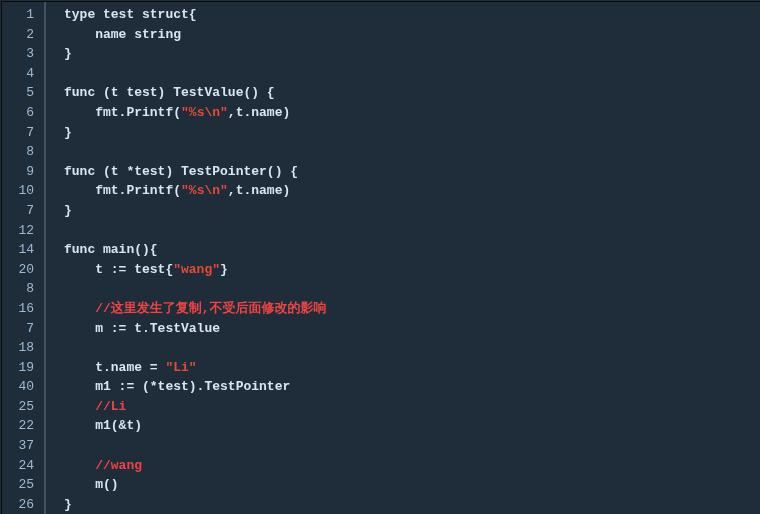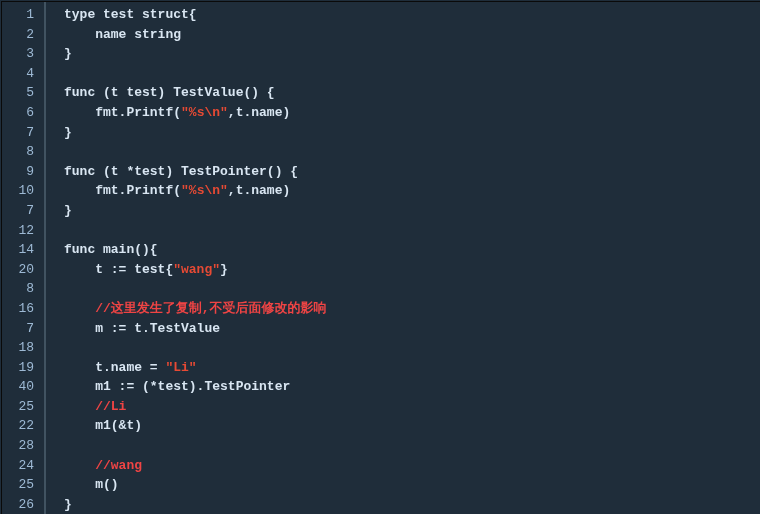--- a/index.html
+++ b/index.html
@@ -64,19 +64,19 @@
       <div class="ln">14</div>
       <div class="ln">20</div>
       <div class="ln">8</div>
       <div class="ln">16</div>
       <div class="ln">7</div>
       <div class="ln">18</div>
       <div class="ln">19</div>
       <div class="ln">40</div>
       <div class="ln">25</div>
       <div class="ln">22</div>
-      <div class="ln">28</div>
+      <div class="ln">37</div>
       <div class="ln">24</div>
       <div class="ln">25</div>
       <div class="ln">26</div>
     </div>
   <div class="code"><div class="cl"><span class="kw">type test struct{</span></div><div class="cl"><span class="kw">    name string</span></div><div class="cl"><span class="kw">}</span></div><div class="cl">&nbsp;</div><div class="cl"><span class="kw">func (t test) TestValue() {</span></div><div class="cl"><span class="kw">    fmt.Printf(</span><span class="str">"%s\n"</span><span class="kw">,t.name)</span></div><div class="cl"><span class="kw">}</span></div><div class="cl">&nbsp;</div><div class="cl"><span class="kw">func (t *test) TestPointer() {</span></div><div class="cl"><span class="kw">    fmt.Printf(</span><span class="str">"%s\n"</span><span class="kw">,t.name)</span></div><div class="cl"><span class="kw">}</span></div><div class="cl">&nbsp;</div><div class="cl"><span class="kw">func main(){</span></div><div class="cl"><span class="kw">    t := test{</span><span class="str">"wang"</span><span class="kw">}</span></div><div class="cl">&nbsp;</div><div class="cl"><span class="kw">    </span><span class="cmt">//这里发生了复制,不受后面修改的影响</span></div><div class="cl"><span class="kw">    m := t.TestValue</span></div><div class="cl">&nbsp;</div><div class="cl"><span class="kw">    t.name = </span><span class="str">"Li"</span></div><div class="cl"><span class="kw">    m1 := (*test).TestPointer</span></div><div class="cl"><span class="kw">    </span><span class="cmt">//Li</span></div><div class="cl"><span class="kw">    m1(&amp;t)</span></div><div class="cl">&nbsp;</div><div class="cl"><span class="kw">    </span><span class="cmt">//wang</span></div><div class="cl"><span class="kw">    m()</span></div><div class="cl"><span class="kw">}</span></div></div>
 </div>
 
 </body></html>

